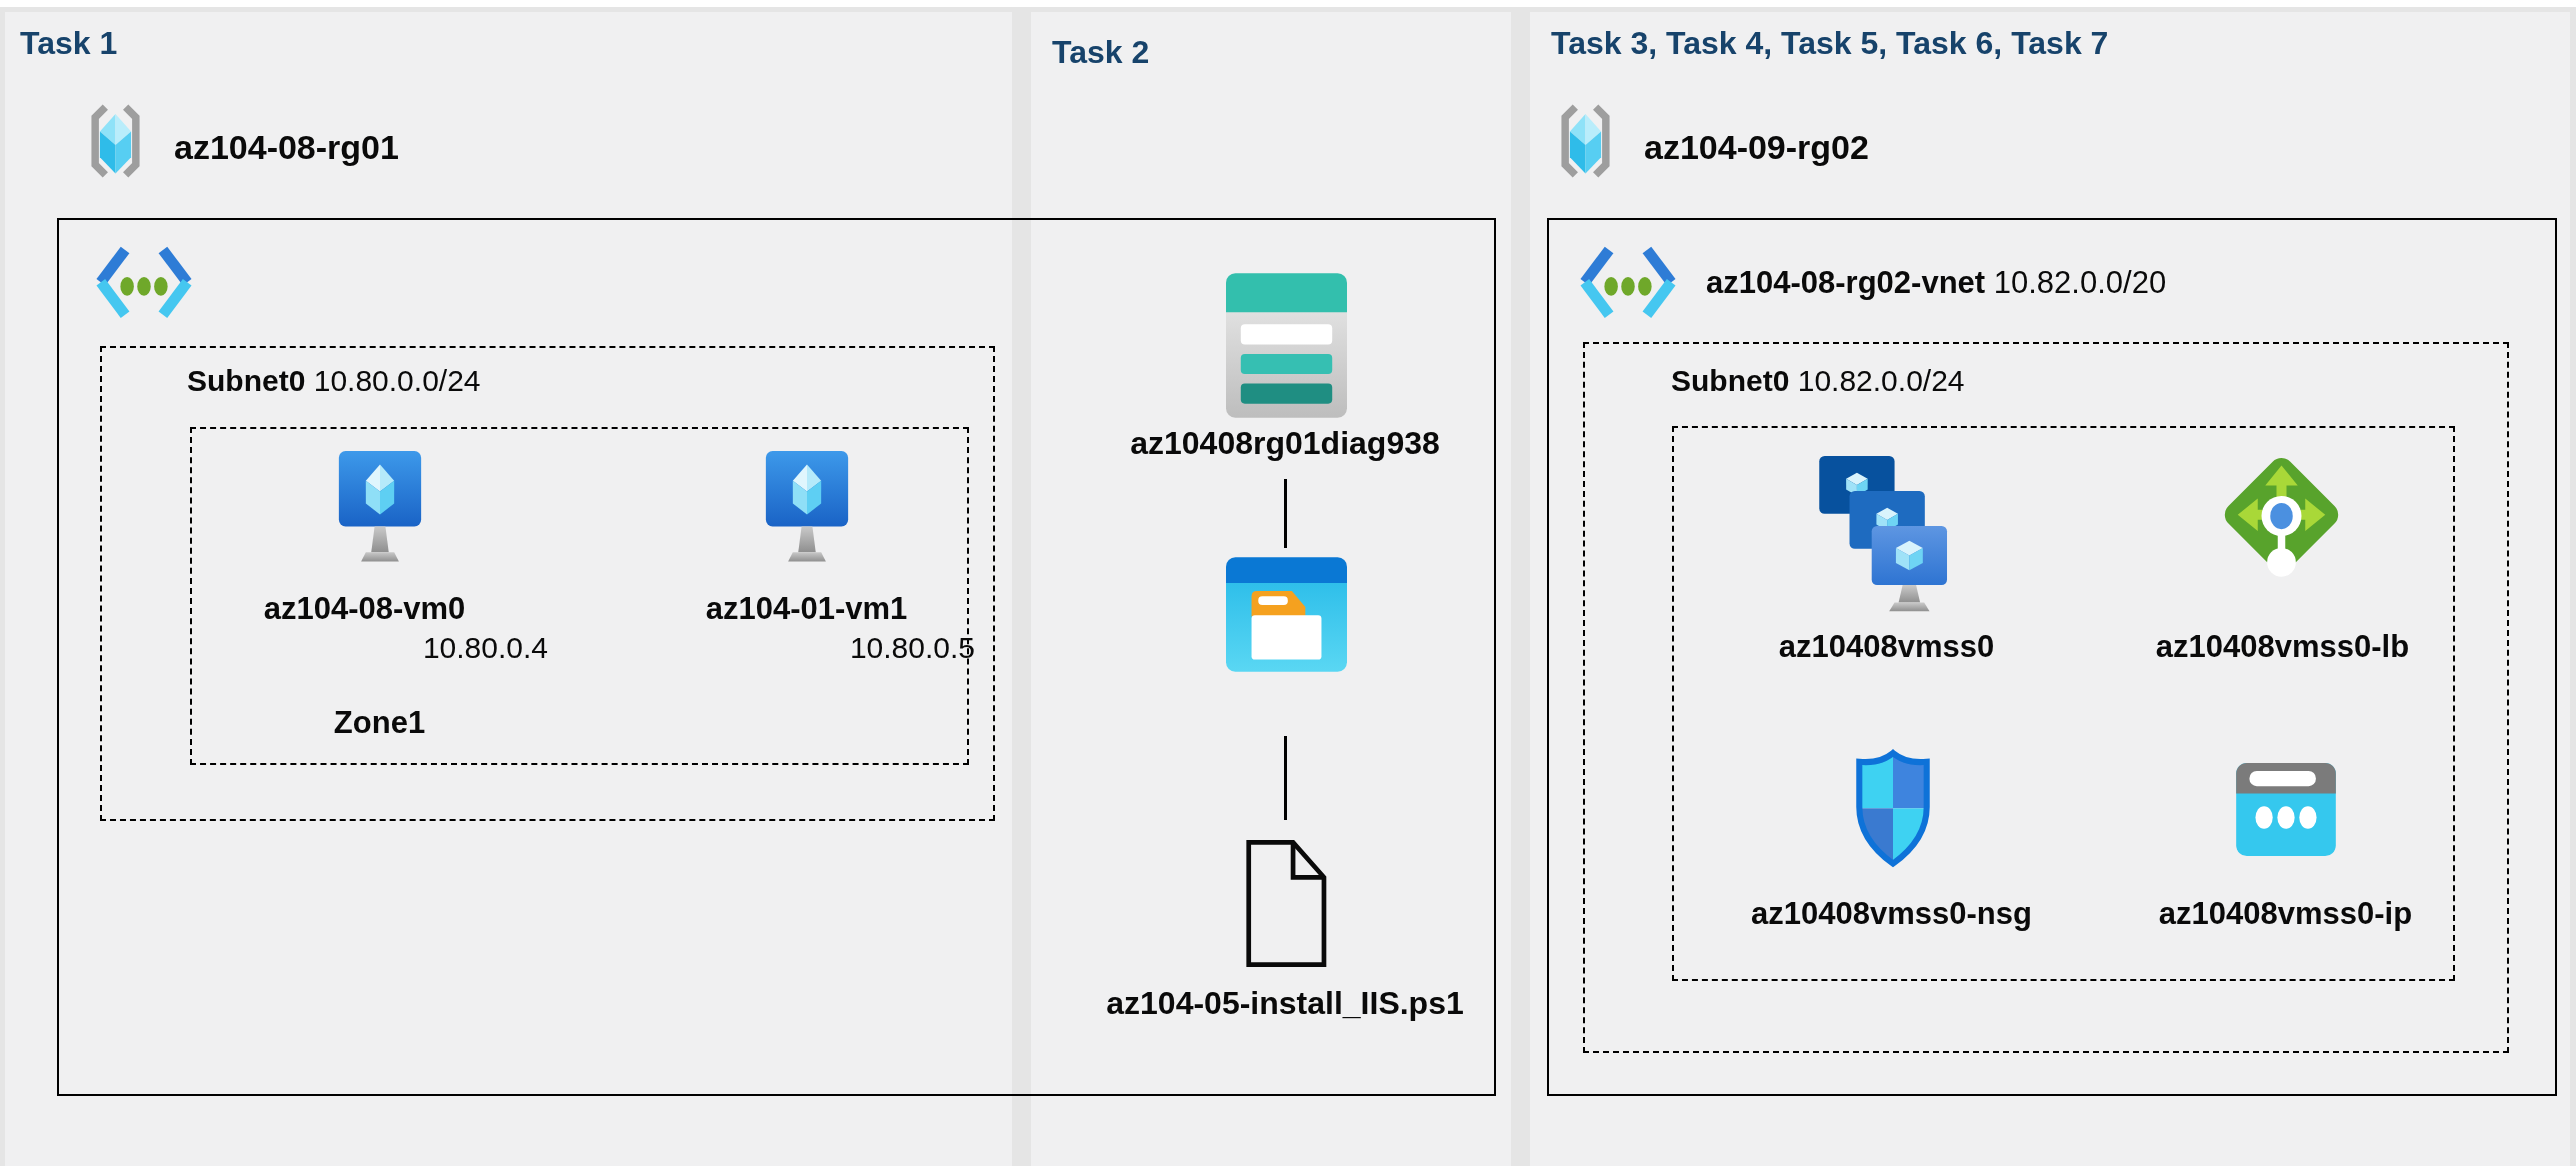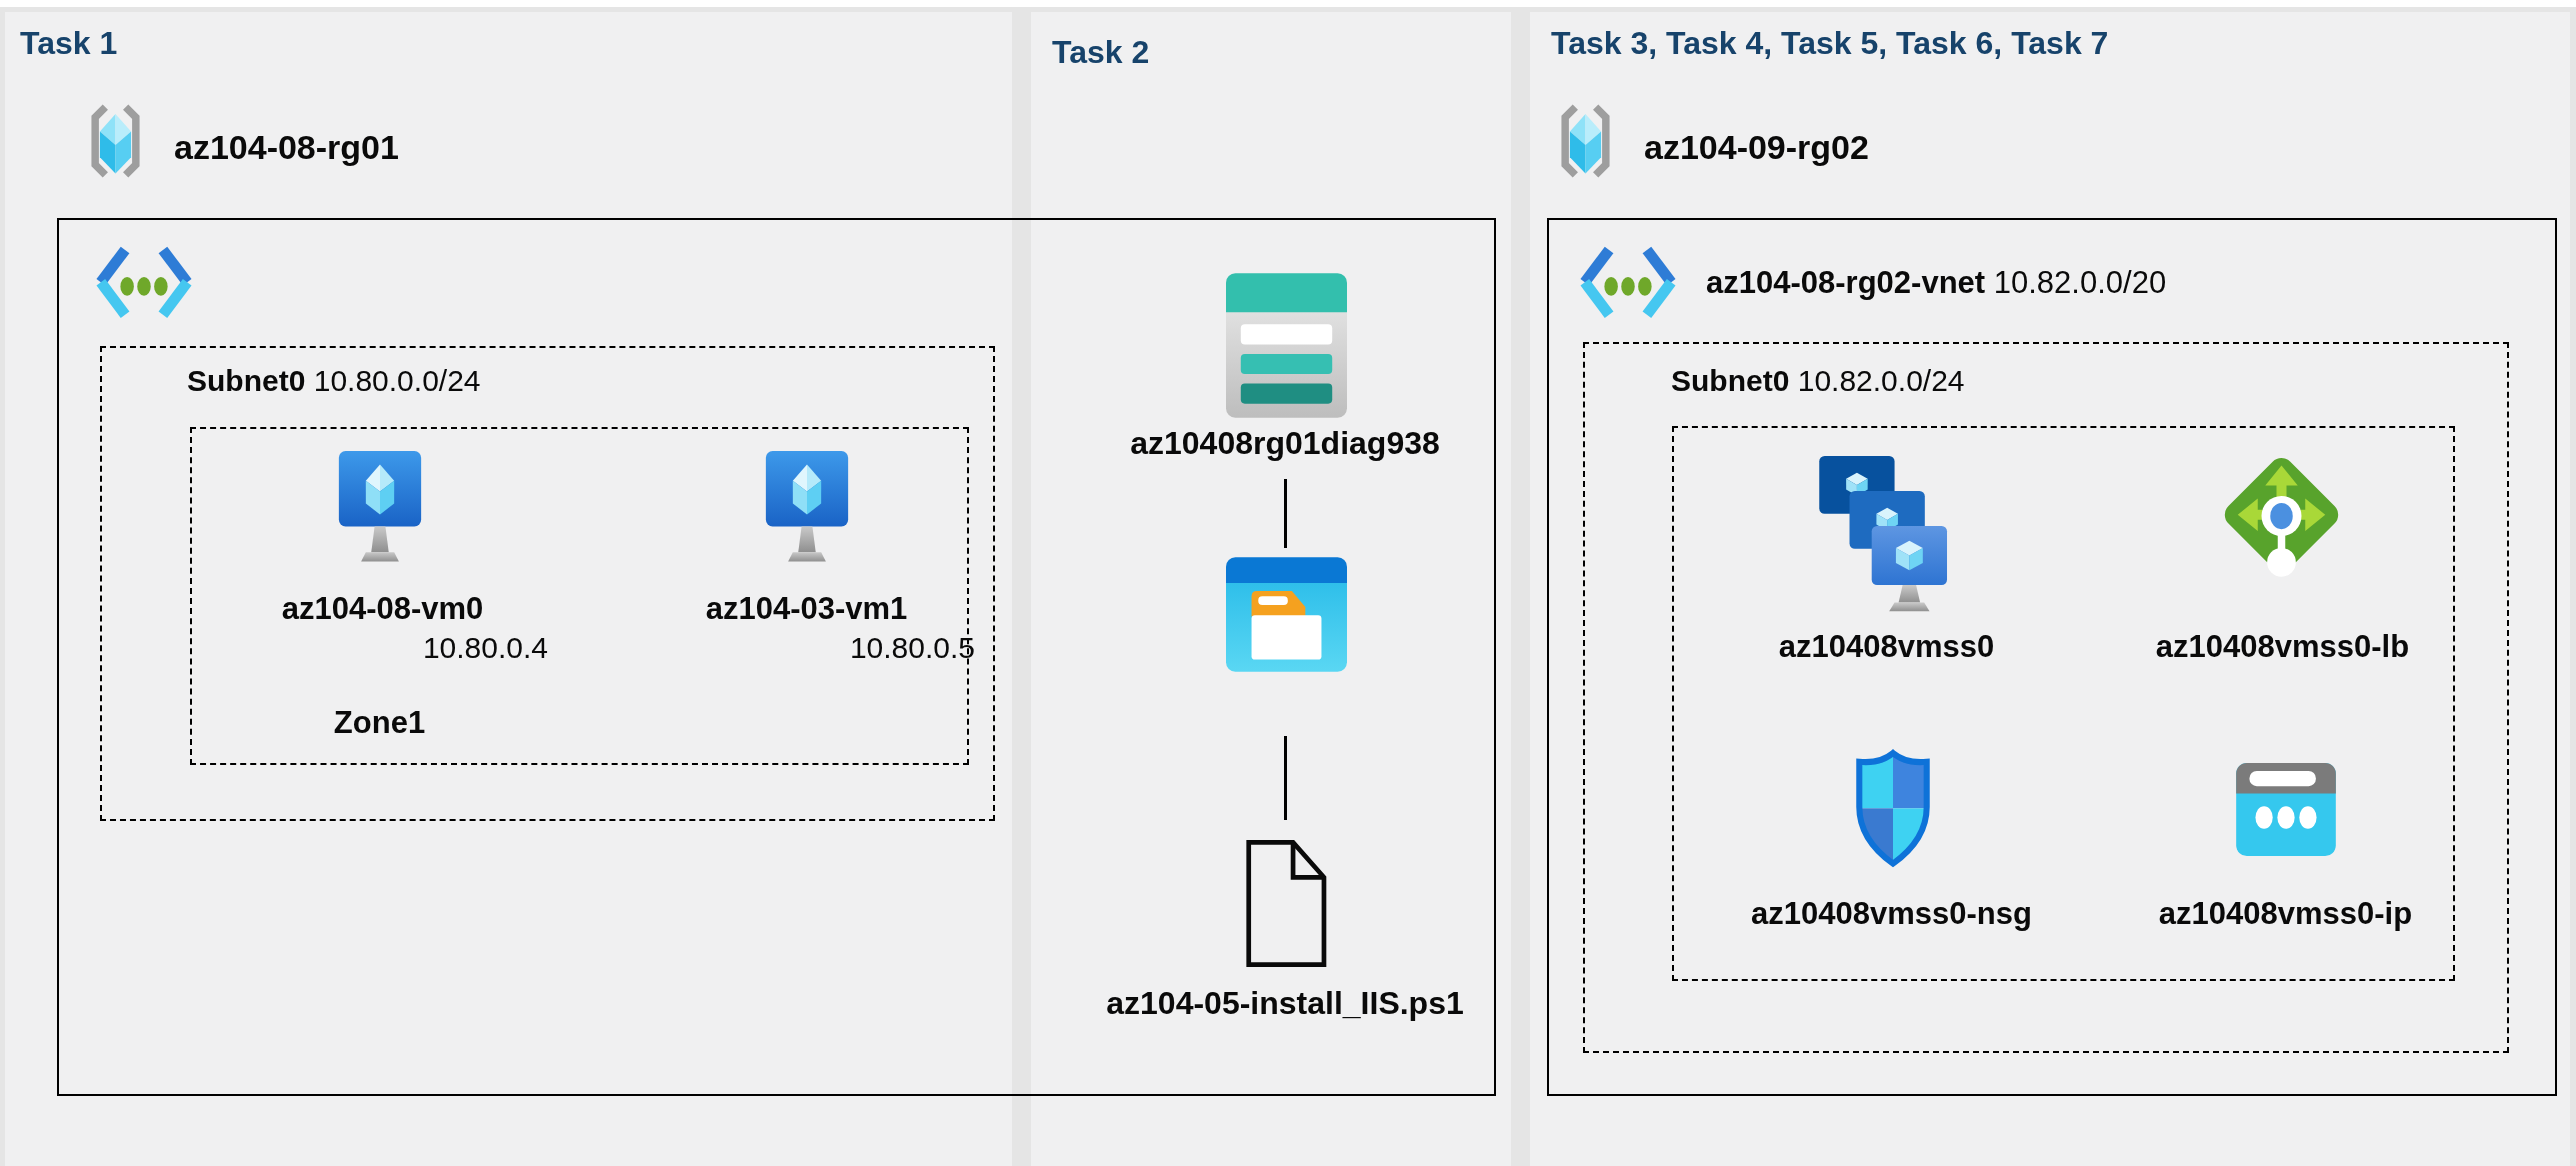--- a/index.html
+++ b/index.html
@@ -72,34 +72,34 @@
       </linearGradient>
     </defs>
     <rect x="4" y="0" width="122" height="112" rx="10" fill="url(#vmg)"></rect>
     <polygon points="65,20 44,44 65,60" fill="#E0F6FD"></polygon>
     <polygon points="65,20 86,44 65,60" fill="#B5EAFA"></polygon>
     <polygon points="44,44 65,60 65,94 44,78" fill="#8FDFF7"></polygon>
     <polygon points="86,44 65,60 65,94 86,78" fill="#5ECFF3"></polygon>
     <path d="M57,112 L73,112 L78,150 L52,150 Z" fill="url(#stg)"></path>
     <path d="M44,150 L86,150 L93,164 L37,164 Z" fill="url(#stg)"></path>
   </svg>
-  <div class="c-label" style="left:214px;width:337px;top:584px;">az104-08-vm0</div>
+  <div class="c-label" style="left:196px;width:337px;top:584px;">az104-08-vm0</div>
   <div class="c-reg" style="left:211px;width:337px;top:624px;">10.80.0.4</div>
   <div class="c-label" style="left:211px;width:337px;top:698px;">Zone1</div>
 
   <svg class="icon" style="left:763px;top:444px;" width="88" height="116" viewBox="0 0 130 172">
     <rect x="4" y="0" width="122" height="112" rx="10" fill="url(#vmg)"></rect>
     <polygon points="65,20 44,44 65,60" fill="#E0F6FD"></polygon>
     <polygon points="65,20 86,44 65,60" fill="#B5EAFA"></polygon>
     <polygon points="44,44 65,60 65,94 44,78" fill="#8FDFF7"></polygon>
     <polygon points="86,44 65,60 65,94 86,78" fill="#5ECFF3"></polygon>
     <path d="M57,112 L73,112 L78,150 L52,150 Z" fill="url(#stg)"></path>
     <path d="M44,150 L86,150 L93,164 L37,164 Z" fill="url(#stg)"></path>
   </svg>
-  <div class="c-label" style="left:638px;width:337px;top:584px;">az104-03-vm1</div>
+  <div class="c-label" style="left:638px;width:337px;top:584px;">az104-01-vm1</div>
   <div class="c-reg" style="left:638px;width:337px;top:624px;">10.80.0.5</div>
 
   <div class="task-title" style="left:1052px;top:27px;">Task 2</div>
 
   <svg class="icon" style="left:1226px;top:266px;" width="121" height="145" viewBox="0 0 180 215">
     <defs>
       <linearGradient id="sag" x1="0" y1="0" x2="0" y2="1">
         <stop offset="0" stop-color="#EDEDED"></stop>
           <stop offset="1" stop-color="#BDBDBD"></stop>
       </linearGradient>

